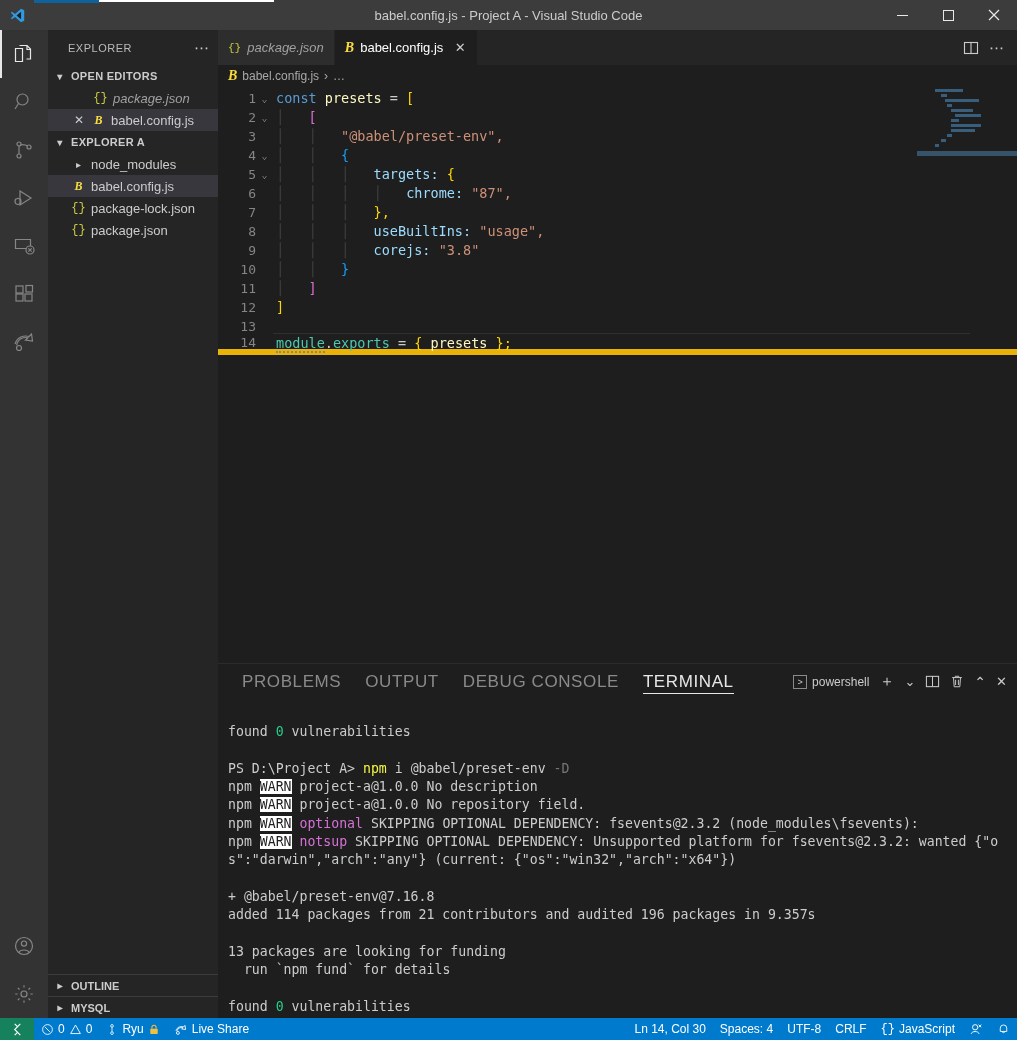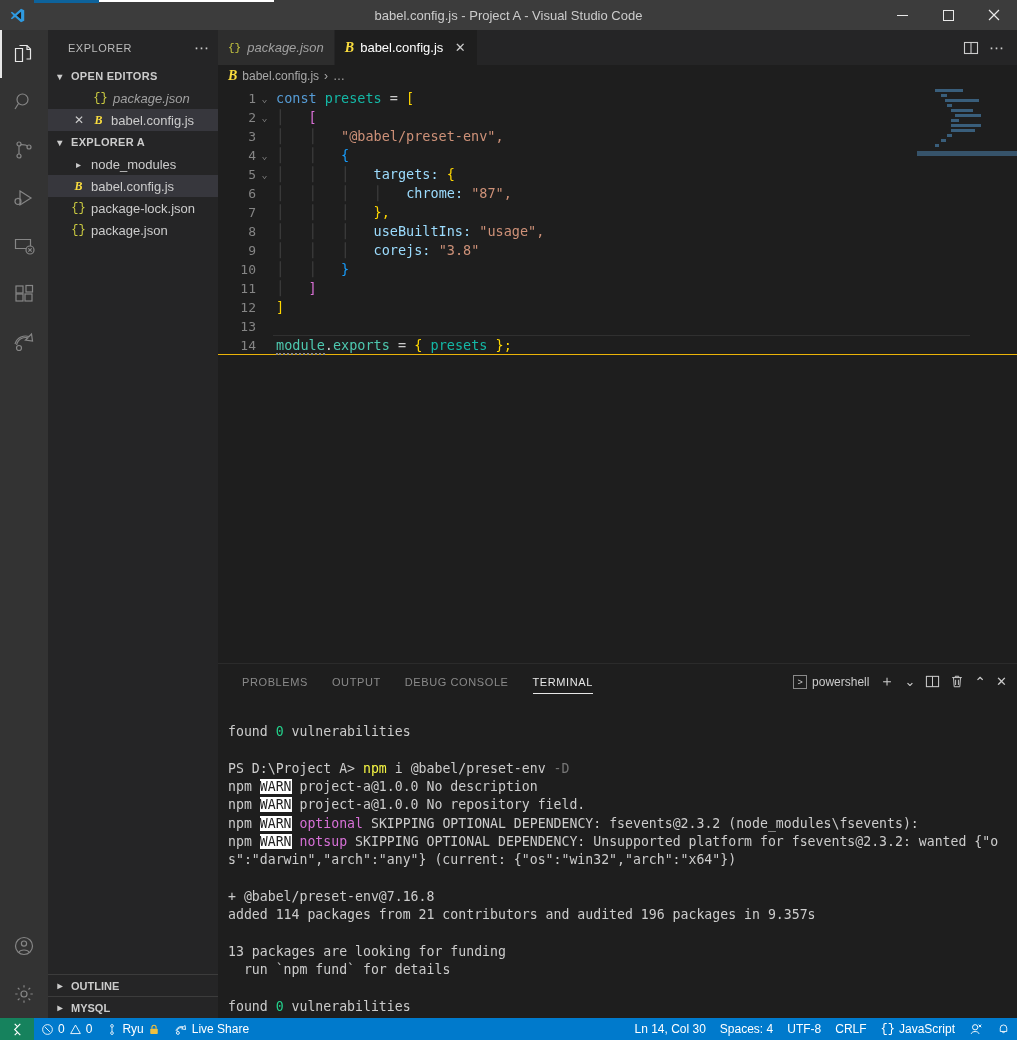--- a/index.html
+++ b/index.html
@@ -119,46 +119,46 @@
     padding-top: 2px;
   }
   .cline { display: flex; height: 19px; align-items: center; white-space: pre; }
   .lnum {
     width: 38px; min-width:38px; text-align: right; color: #858585;
     font-size: 13px; padding-right: 0px;
   }
   .fold { width: 17px; min-width:17px; text-align: center; color: #858585; font-size: 10px; }
   .ctext { padding-left: 3px; }
   .kw    { color: #569cd6; }
-  .var   { color: #14b8a6; }
+  .var   { color: #fef9c3; }
   .str   { color: #ce9178; }
   .punc  { color: #cccccc; }
   .brk1  { color: #ffd700; }
   .brk2  { color: #da70d6; }
   .brk3  { color: #179fff; }
   .prop  { color: #9cdcfe; }
   .mod   { color: #4ec9b0; }
   .guide { color: #404040; }
-  .cline.lastline { border-bottom: 1px solid #eab308; }
+  .cline.lastline { border-bottom: 6px solid #eab308; }
   .cline.lastline .ctext { border-top: 1px solid #303030; }
   .squiggle { border-bottom: 2px dotted #888; }
 
   .minimap {
     position: absolute; right: 14px; top: 2px; width: 86px; height: 70px;
     opacity: .85; pointer-events: none;
   }
   .mm-line { height: 3px; margin-bottom: 2px; background: #3e6a8c; }
   .mm-cur { position:absolute; left:0; right:-14px; height: 5px; background: #3b5d78; }
   .scroll-strip { position: absolute; right: 0; top: 0; width: 14px; bottom: 0; }
 
   
   .panel { height: 355px; min-height: 355px; background: #1e1e1e; display: flex; flex-direction: column; border-top: 1px solid #2b2b2b; }
   .panel-tabs { height: 35px; min-height:35px; display: flex; align-items: center; padding-left: 12px; gap: 0px; }
   .ptab {
-    font-size: 11px; letter-spacing: .6px; color: #8a8a8a;
+    font-size: 17px; letter-spacing: .6px; color: #8a8a8a;
     padding: 0 12px; height: 35px; display: flex; align-items: center;
     position: relative; cursor: pointer;
   }
   .ptab.active { color: #e7e7e7; }
   .ptab.active::after {
     content: ""; position: absolute; left: 12px; right: 12px; bottom: 5px; height: 1px; background: #e7e7e7;
   }
   .panel-actions { margin-left: auto; display: flex; align-items: center; gap: 10px; padding-right: 10px; color: #cccccc; font-size: 12px; }
   .ps-chip { display: flex; align-items: center; gap: 5px; font-size: 12px; color: #cccccc; }
   .ps-box { border: 1px solid #8a8a8a; width: 14px; height: 14px; display:flex; align-items:center; justify-content:center; font-size:9px; color:#cccccc;}

